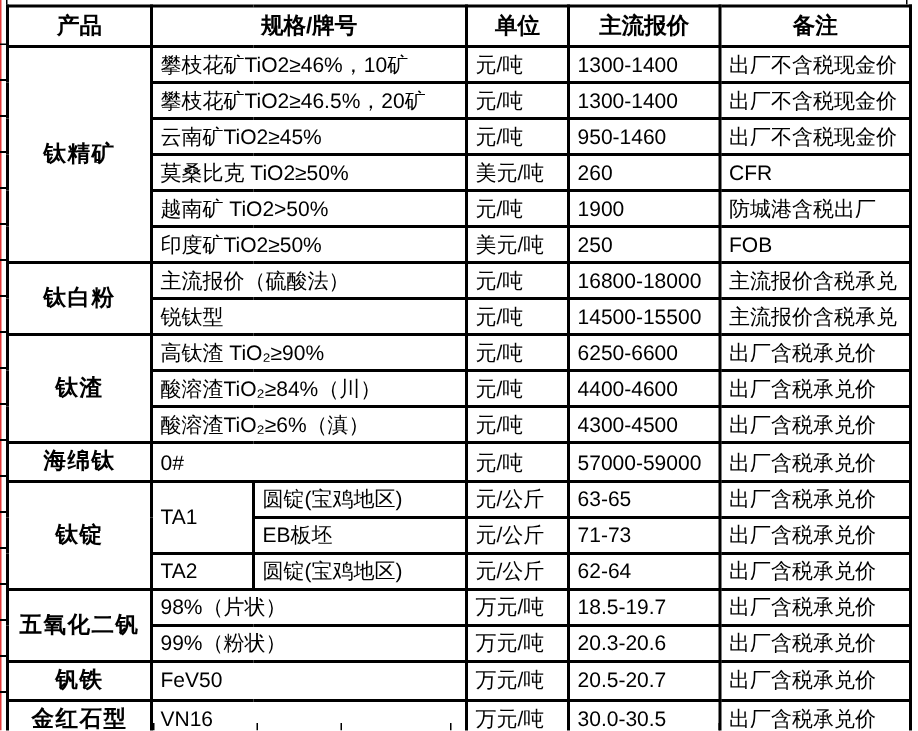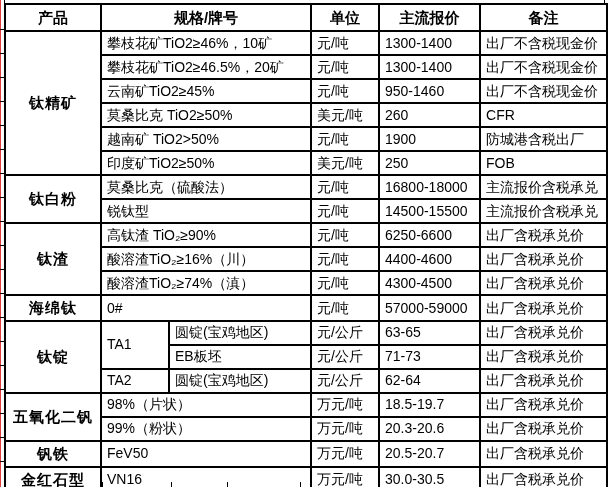--- a/index.html
+++ b/index.html
@@ -103,46 +103,46 @@
         <td>防城港含税出厂</td>
       </tr>
       <tr>
         <td colspan="2">印度矿TiO2≥50%</td>
         <td>美元/吨</td>
         <td>250</td>
         <td>FOB</td>
       </tr>
       <tr>
         <td class="prod" rowspan="2">钛白粉</td>
-        <td colspan="2">莫桑比克（硫酸法）</td>
+        <td colspan="2">主流报价（硫酸法）</td>
         <td>元/吨</td>
         <td>16800-18000</td>
         <td>主流报价含税承兑</td>
       </tr>
       <tr>
         <td colspan="2">锐钛型</td>
         <td>元/吨</td>
         <td>14500-15500</td>
         <td>主流报价含税承兑</td>
       </tr>
       <tr>
         <td class="prod" rowspan="3">钛渣</td>
         <td colspan="2">高钛渣 TiO₂≥90%</td>
         <td>元/吨</td>
         <td>6250-6600</td>
         <td>出厂含税承兑价</td>
       </tr>
       <tr>
-        <td colspan="2">酸溶渣TiO₂≥16%（川）</td>
+        <td colspan="2">酸溶渣TiO₂≥84%（川）</td>
         <td>元/吨</td>
         <td>4400-4600</td>
         <td>出厂含税承兑价</td>
       </tr>
       <tr>
-        <td colspan="2">酸溶渣TiO₂≥74%（滇）</td>
+        <td colspan="2">酸溶渣TiO₂≥6%（滇）</td>
         <td>元/吨</td>
         <td>4300-4500</td>
         <td>出厂含税承兑价</td>
       </tr>
       <tr>
         <td class="prod" rowspan="1">海绵钛</td>
         <td colspan="2">0#</td>
         <td>元/吨</td>
         <td>57000-59000</td>
         <td>出厂含税承兑价</td>

